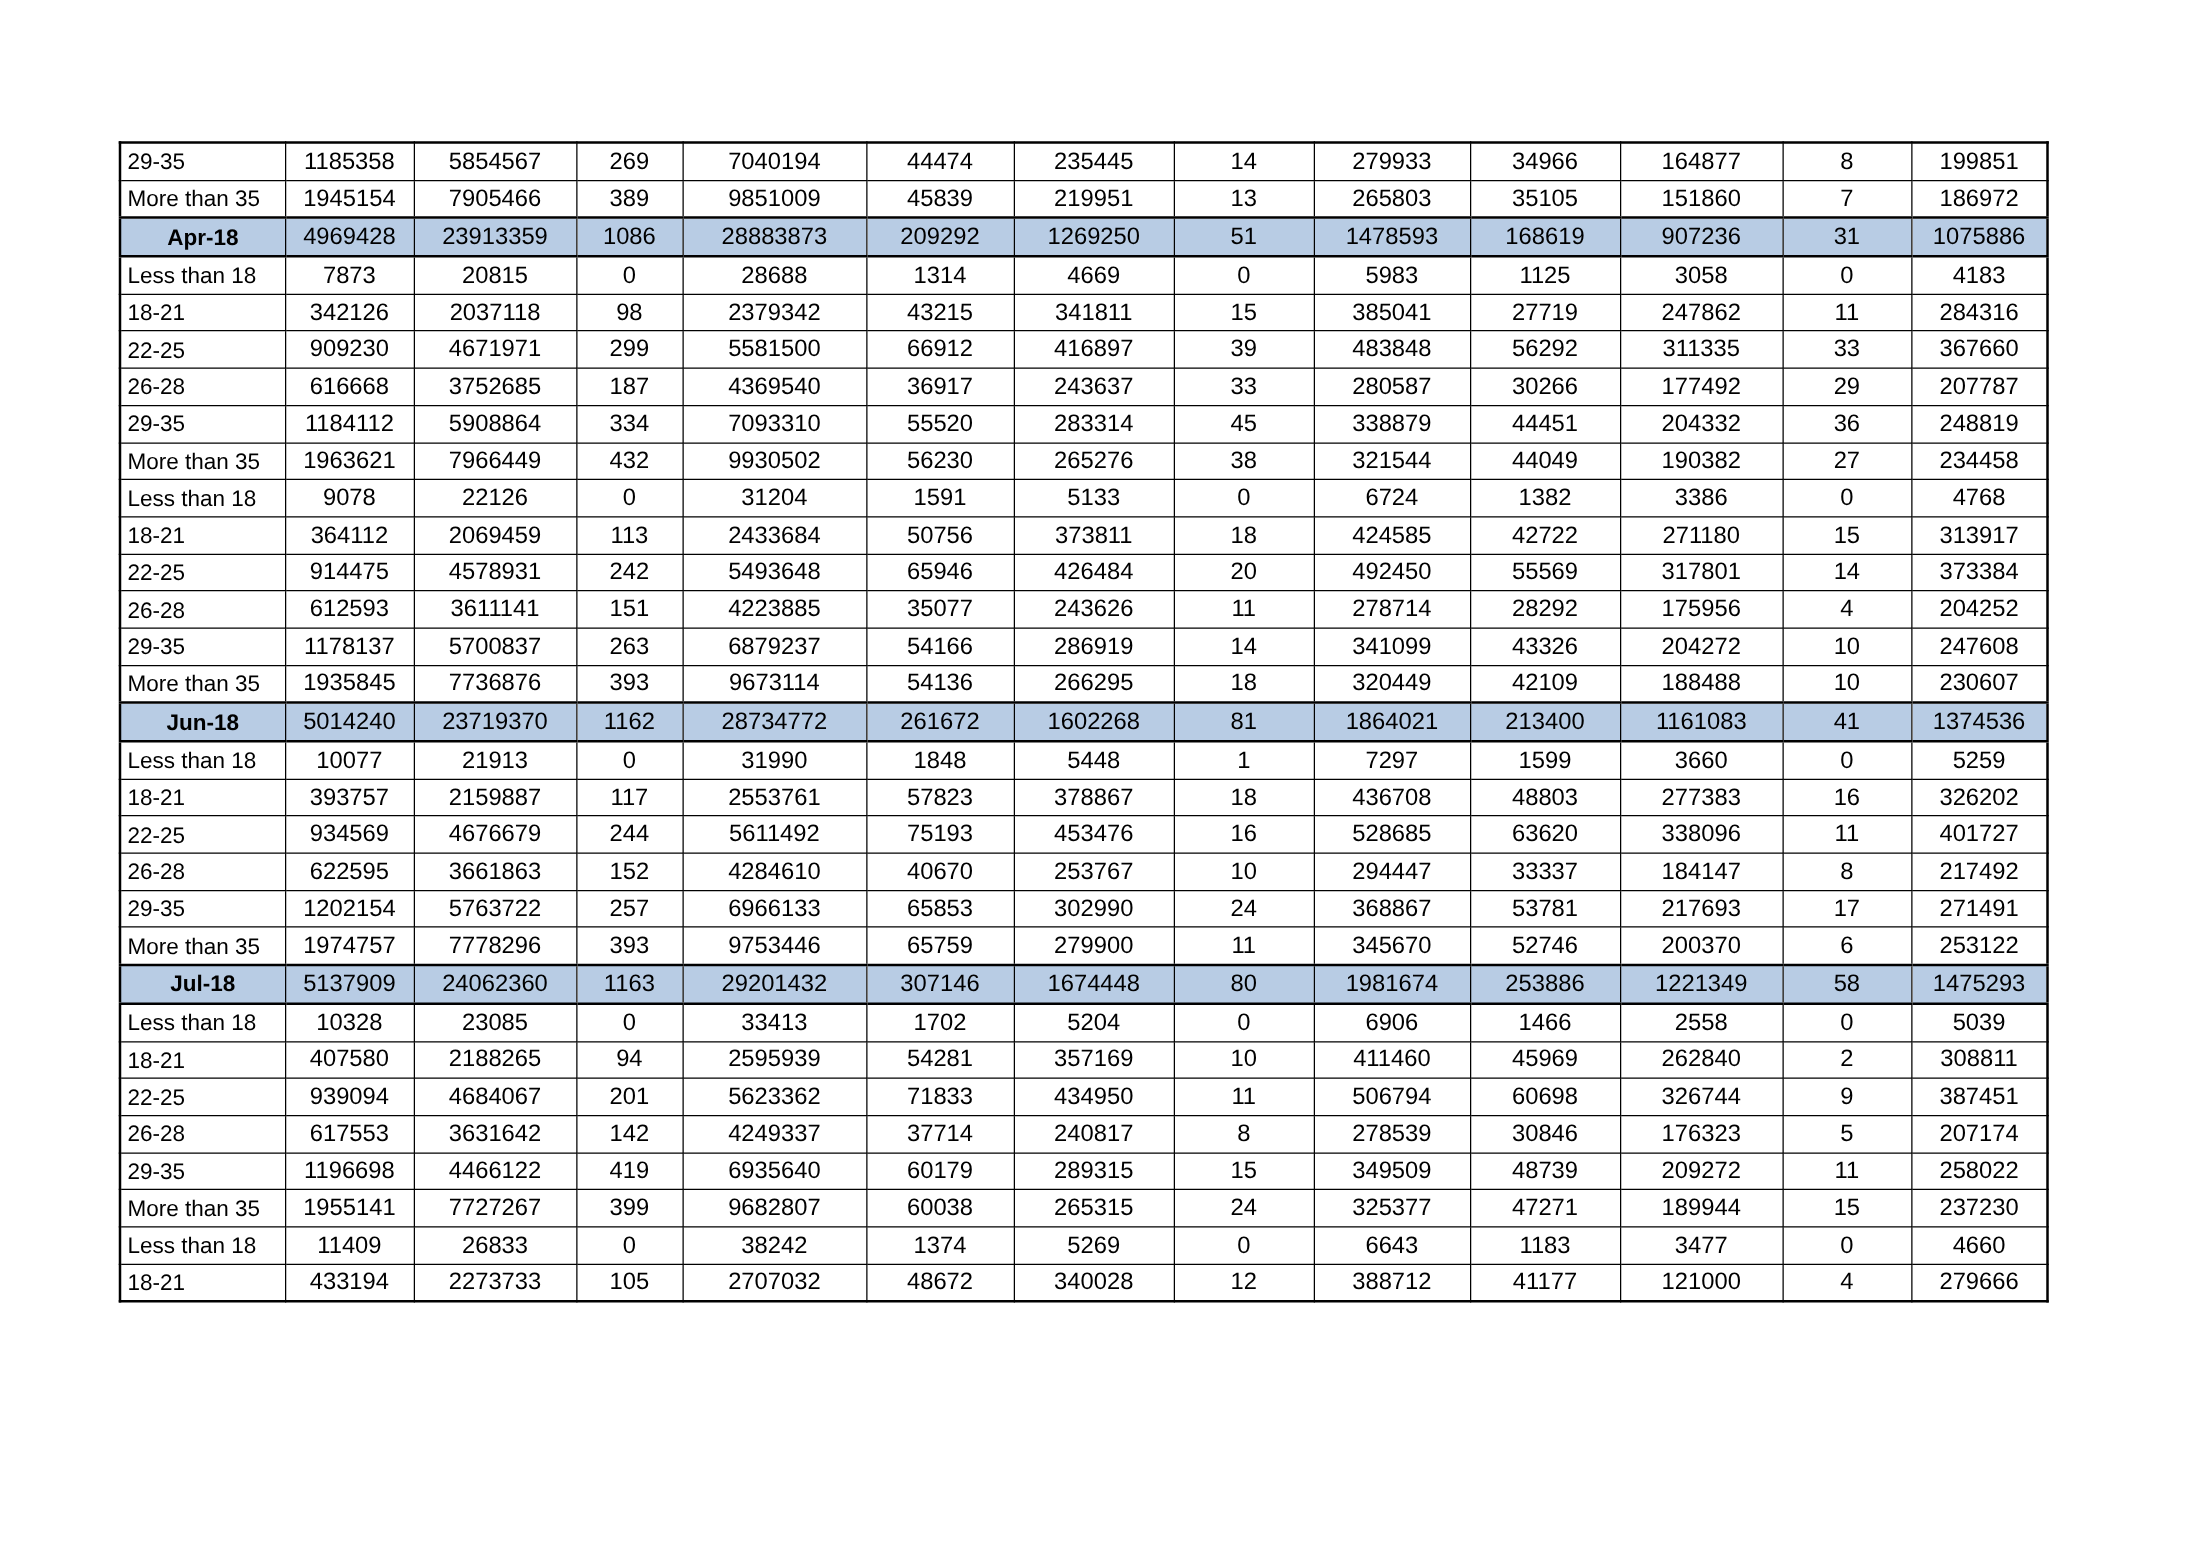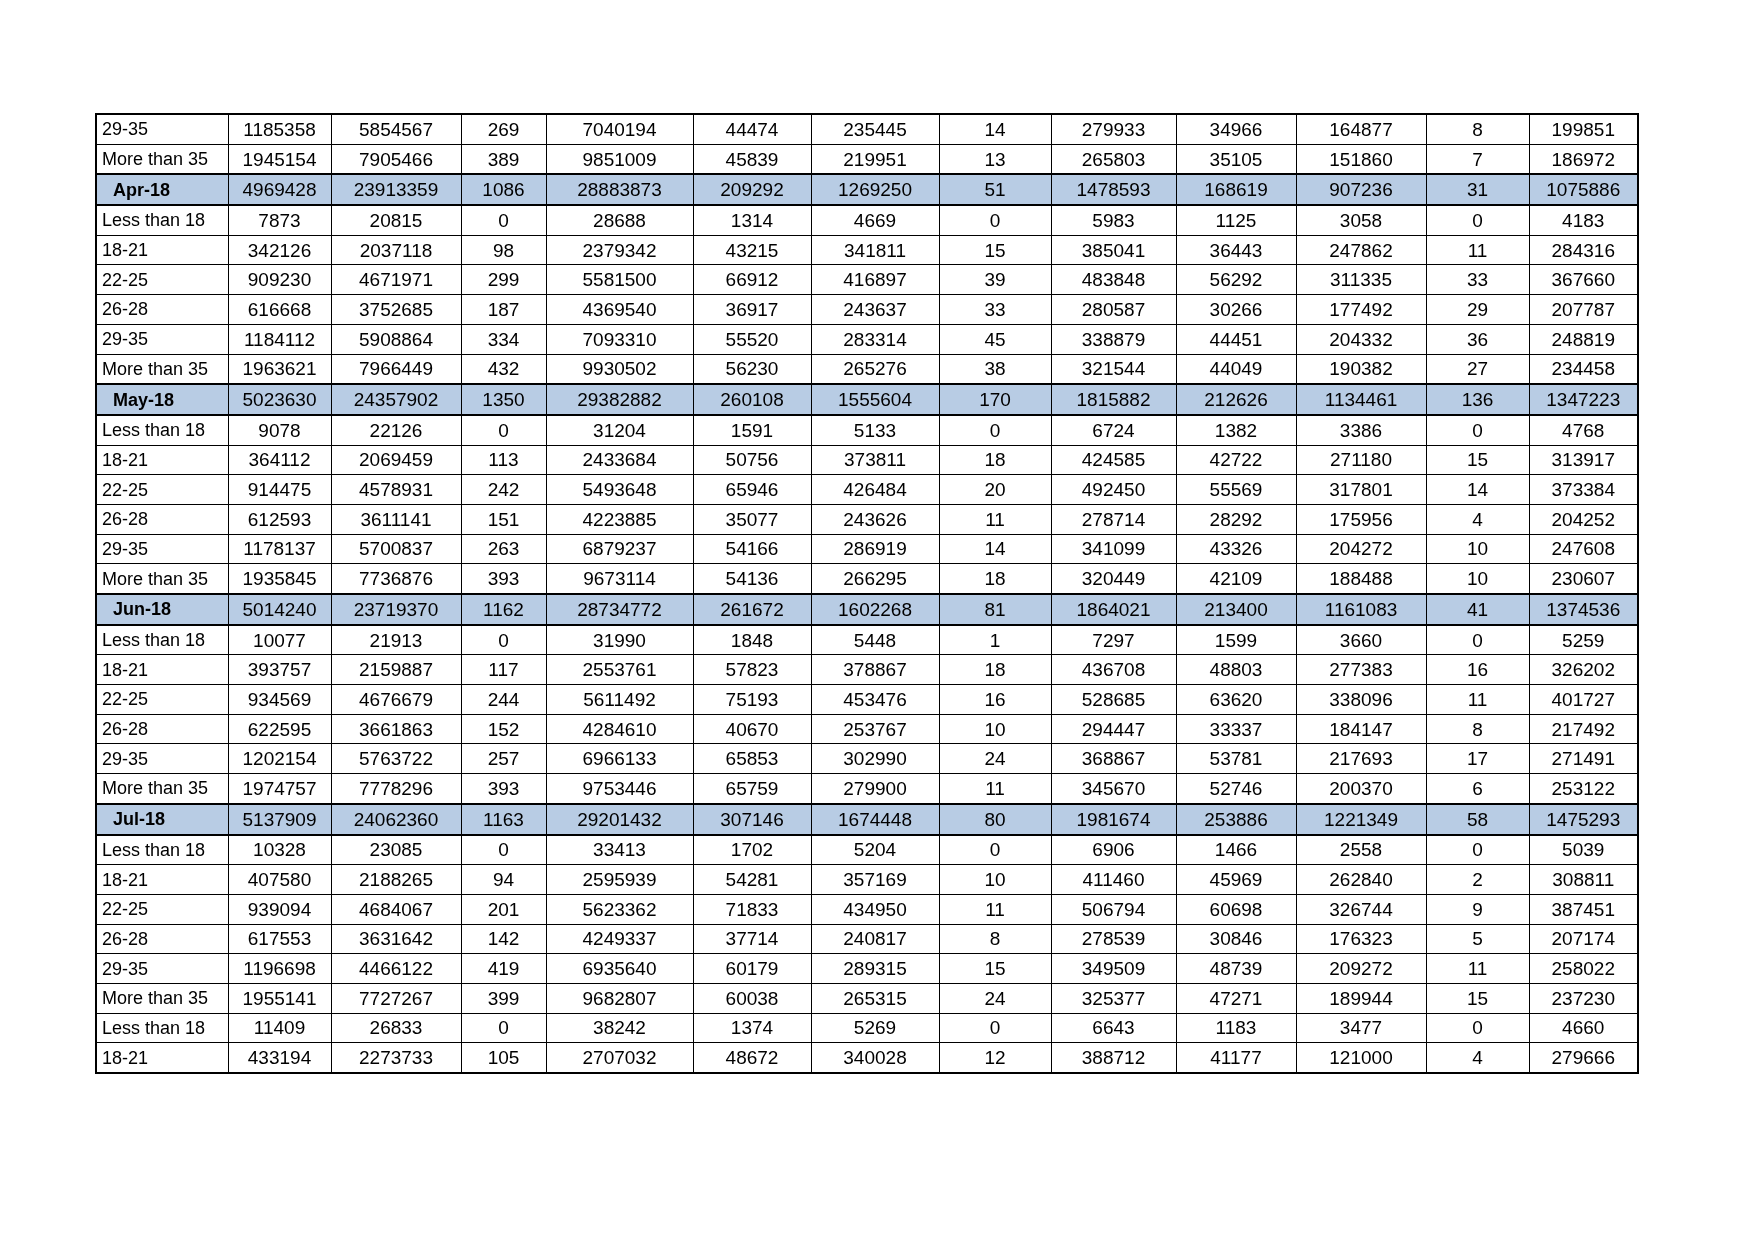--- a/index.html
+++ b/index.html
@@ -46,22 +46,22 @@
     font-size: 18px;
     margin-left: 38px;
   }
   table.data-table tr.month td {
     background: #B8CCE4;
     border-top-width: 2.5px;
     border-bottom-width: 2.5px;
   }
   table.data-table tr.month td.label {
     font-weight: bold;
-    text-align: left;
-    padding-left: 16px;
+    text-align: center;
+    padding-left: 0;
   }
 </style>
 </head>
 <body>
 
 <div class="page">
   <table class="data-table">
     <colgroup id="cols">
         <col style="width: 132px;">
         <col style="width: 103px;">
@@ -141,21 +141,21 @@
         <tr class="age">
           <td class="label">18-21</td>
           <td>342126</td>
           <td>2037118</td>
           <td>98</td>
           <td>2379342</td>
           <td>43215</td>
           <td>341811</td>
           <td>15</td>
           <td>385041</td>
-          <td>36443</td>
+          <td>27719</td>
           <td>247862</td>
           <td>11</td>
           <td>284316</td>
         </tr>
         <tr class="age">
           <td class="label">22-25</td>
           <td>909230</td>
           <td>4671971</td>
           <td>299</td>
           <td>5581500</td>
@@ -205,35 +205,20 @@
           <td>432</td>
           <td>9930502</td>
           <td>56230</td>
           <td>265276</td>
           <td>38</td>
           <td>321544</td>
           <td>44049</td>
           <td>190382</td>
           <td>27</td>
           <td>234458</td>
-        </tr>
-        <tr class="month">
-          <td class="label">May-18</td>
-          <td>5023630</td>
-          <td>24357902</td>
-          <td>1350</td>
-          <td>29382882</td>
-          <td>260108</td>
-          <td>1555604</td>
-          <td>170</td>
-          <td>1815882</td>
-          <td>212626</td>
-          <td>1134461</td>
-          <td>136</td>
-          <td>1347223</td>
         </tr>
         <tr class="age">
           <td class="label">Less than 18</td>
           <td>9078</td>
           <td>22126</td>
           <td>0</td>
           <td>31204</td>
           <td>1591</td>
           <td>5133</td>
           <td>0</td>

